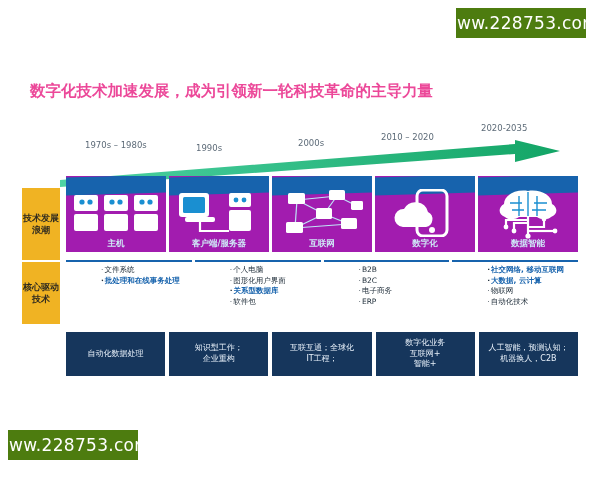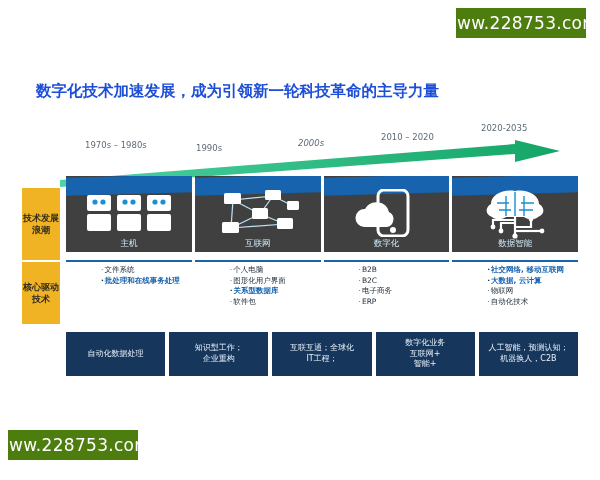--- a/index.html
+++ b/index.html
@@ -32,24 +32,23 @@
   #wm-bot  { left: 8px;   bottom: 20px; width: 130px; height: 30px; }
 
   
   #title {
     position: absolute;
     left: 30px;
     top: 80px;
     width: 440px;
     font-size: 15.5px;
     font-weight: bold;
-    color: #1d4ed8;
+    color: #ec4899;
     line-height: 1.5;
     font-family: "DejaVu Sans", "Liberation Sans", sans-serif;
-    margin-left: 6px;
   }
 
   
   .era {
     position: absolute;
     font-size: 8.5px;
     color: #5d6b78;
     white-space: nowrap;
     font-family: "DejaVu Sans", sans-serif;
   }
@@ -98,28 +97,29 @@
     left: 44px;
     top: -10px;
     width: 512px;
     height: 76px;
     display: flex;
     gap: 3px;
   }
   .tech-cell {
     flex: 1;
     position: relative;
-    background: #404040;
+    background: #a21caf;
     overflow: hidden;
     display: flex;
     flex-direction: column;
     align-items: center;
     justify-content: flex-end;
     padding-bottom: 3px;
     box-sizing: border-box;
+    font-weight: bold;
   }
   .tech-cell .cap {
     position: absolute;
     bottom: 2px;
     left: 0; right: 0;
     text-align: center;
     color: #cfe9f7;
     font-size: 8.5px;
     font-family: "DejaVu Sans", sans-serif;
   }
@@ -211,21 +211,21 @@
 <body>
 
 <div id="wm-top" class="watermark">www.228753.com</div>
 <div id="wm-bot" class="watermark">www.228753.com</div>
 
 <div id="title">数字化技术加速发展，成为引领新一轮科技革命的主导力量</div>
 
 <div id="era-labels">
     <div class="era" style="left: 85px; top: 140px; text-align: center;">1970s – 1980s</div>
     <div class="era" style="left: 196px; top: 143px;">1990s</div>
-    <div class="era" style="left: 298px; top: 138px; font-style: italic;">2000s</div>
+    <div class="era" style="left: 298px; top: 138px;">2000s</div>
     <div class="era" style="left: 381px; top: 132px;">2010 – 2020</div>
     <div class="era" style="left: 481px; top: 123px;">2020-2035</div>
   </div>
 
 <div id="arrow-wrap">
   <svg width="500" height="48" viewBox="0 0 500 48">
     <defs>
       <linearGradient id="gArrow" x1="0" y1="0" x2="1" y2="0">
         <stop offset="0%" stop-color="#4ed3a4"></stop>
         <stop offset="100%" stop-color="#13a566"></stop>
@@ -258,20 +258,36 @@
       <circle cx="39" cy="9" r="2.6" fill="#1a8fd1"></circle>
       <circle cx="47" cy="9" r="2.6" fill="#1a8fd1"></circle>
       <rect x="31" y="21" width="24" height="17" rx="2" fill="#fff"></rect>
       <rect x="61" y="2" width="24" height="16" rx="2" fill="#fff"></rect>
       <circle cx="69" cy="9" r="2.6" fill="#1a8fd1"></circle>
       <circle cx="77" cy="9" r="2.6" fill="#1a8fd1"></circle>
       <rect x="61" y="21" width="24" height="17" rx="2" fill="#fff"></rect>
     </svg>
         </div>
         <div class="cap">主机</div>
+      </div>
+      <div class="tech-cell">
+        <div class="topbar" style="transform: rotate(-1.6deg);"></div>
+        <div class="icon-holder">
+          <svg width="84" height="44" viewBox="0 0 84 44" fill="none">
+      <rect x="2" y="2" width="30" height="24" rx="3" fill="#fff"></rect>
+      <rect x="6" y="6" width="22" height="16" rx="1.5" fill="#1a8fd1"></rect>
+      <rect x="8" y="26" width="30" height="5" rx="2" fill="#fff"></rect>
+      <path d="M23 31 L23 40 L52 40" stroke="#fff" stroke-width="2.2" fill="none"></path>
+      <rect x="52" y="2" width="22" height="14" rx="2" fill="#fff"></rect>
+      <circle cx="59" cy="9" r="2.4" fill="#1a8fd1"></circle>
+      <circle cx="67" cy="9" r="2.4" fill="#1a8fd1"></circle>
+      <rect x="52" y="19" width="22" height="21" rx="2" fill="#fff"></rect>
+    </svg>
+        </div>
+        <div class="cap">客户端/服务器</div>
       </div>
       <div class="tech-cell">
         <div class="topbar" style="transform: rotate(-1.6deg);"></div>
         <div class="icon-holder">
           <svg width="86" height="46" viewBox="0 0 86 46" fill="none">
       <g stroke="#bfe5f7" stroke-width="1.2">
         <line x1="18" y1="10" x2="58" y2="6"></line>
         <line x1="18" y1="10" x2="45" y2="24"></line>
         <line x1="58" y1="6" x2="45" y2="24"></line>
         <line x1="45" y1="24" x2="16" y2="38"></line>

